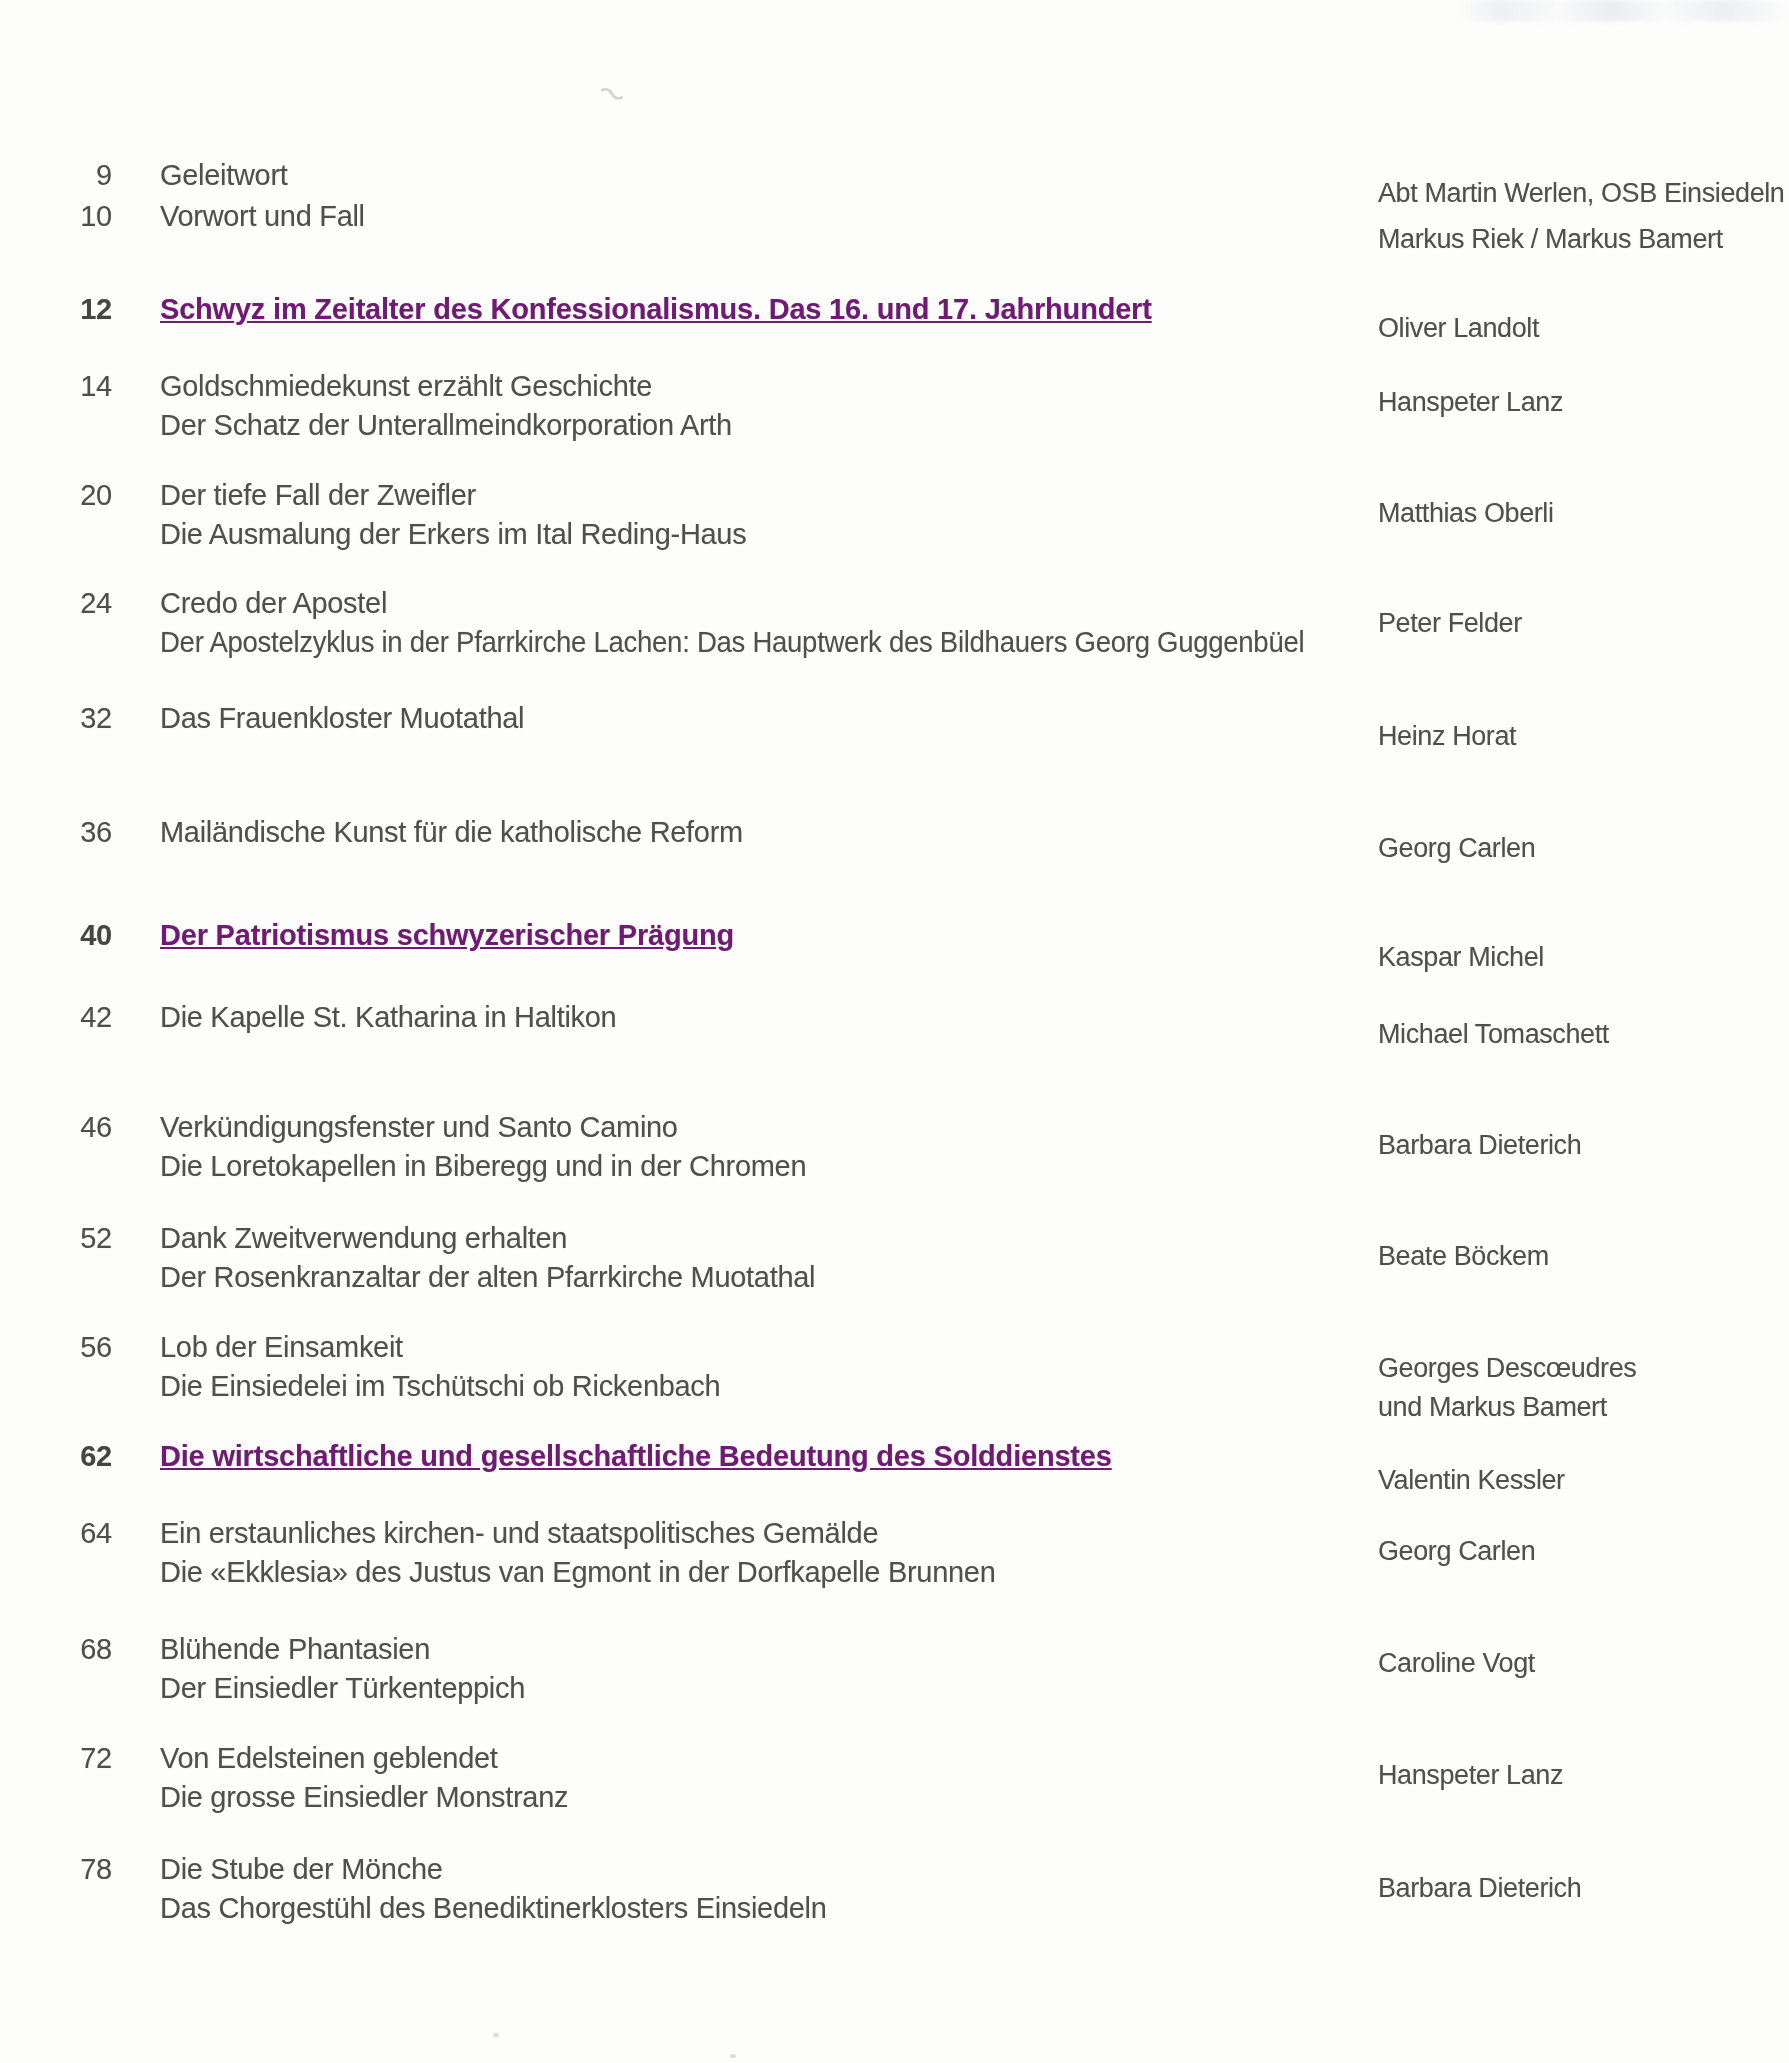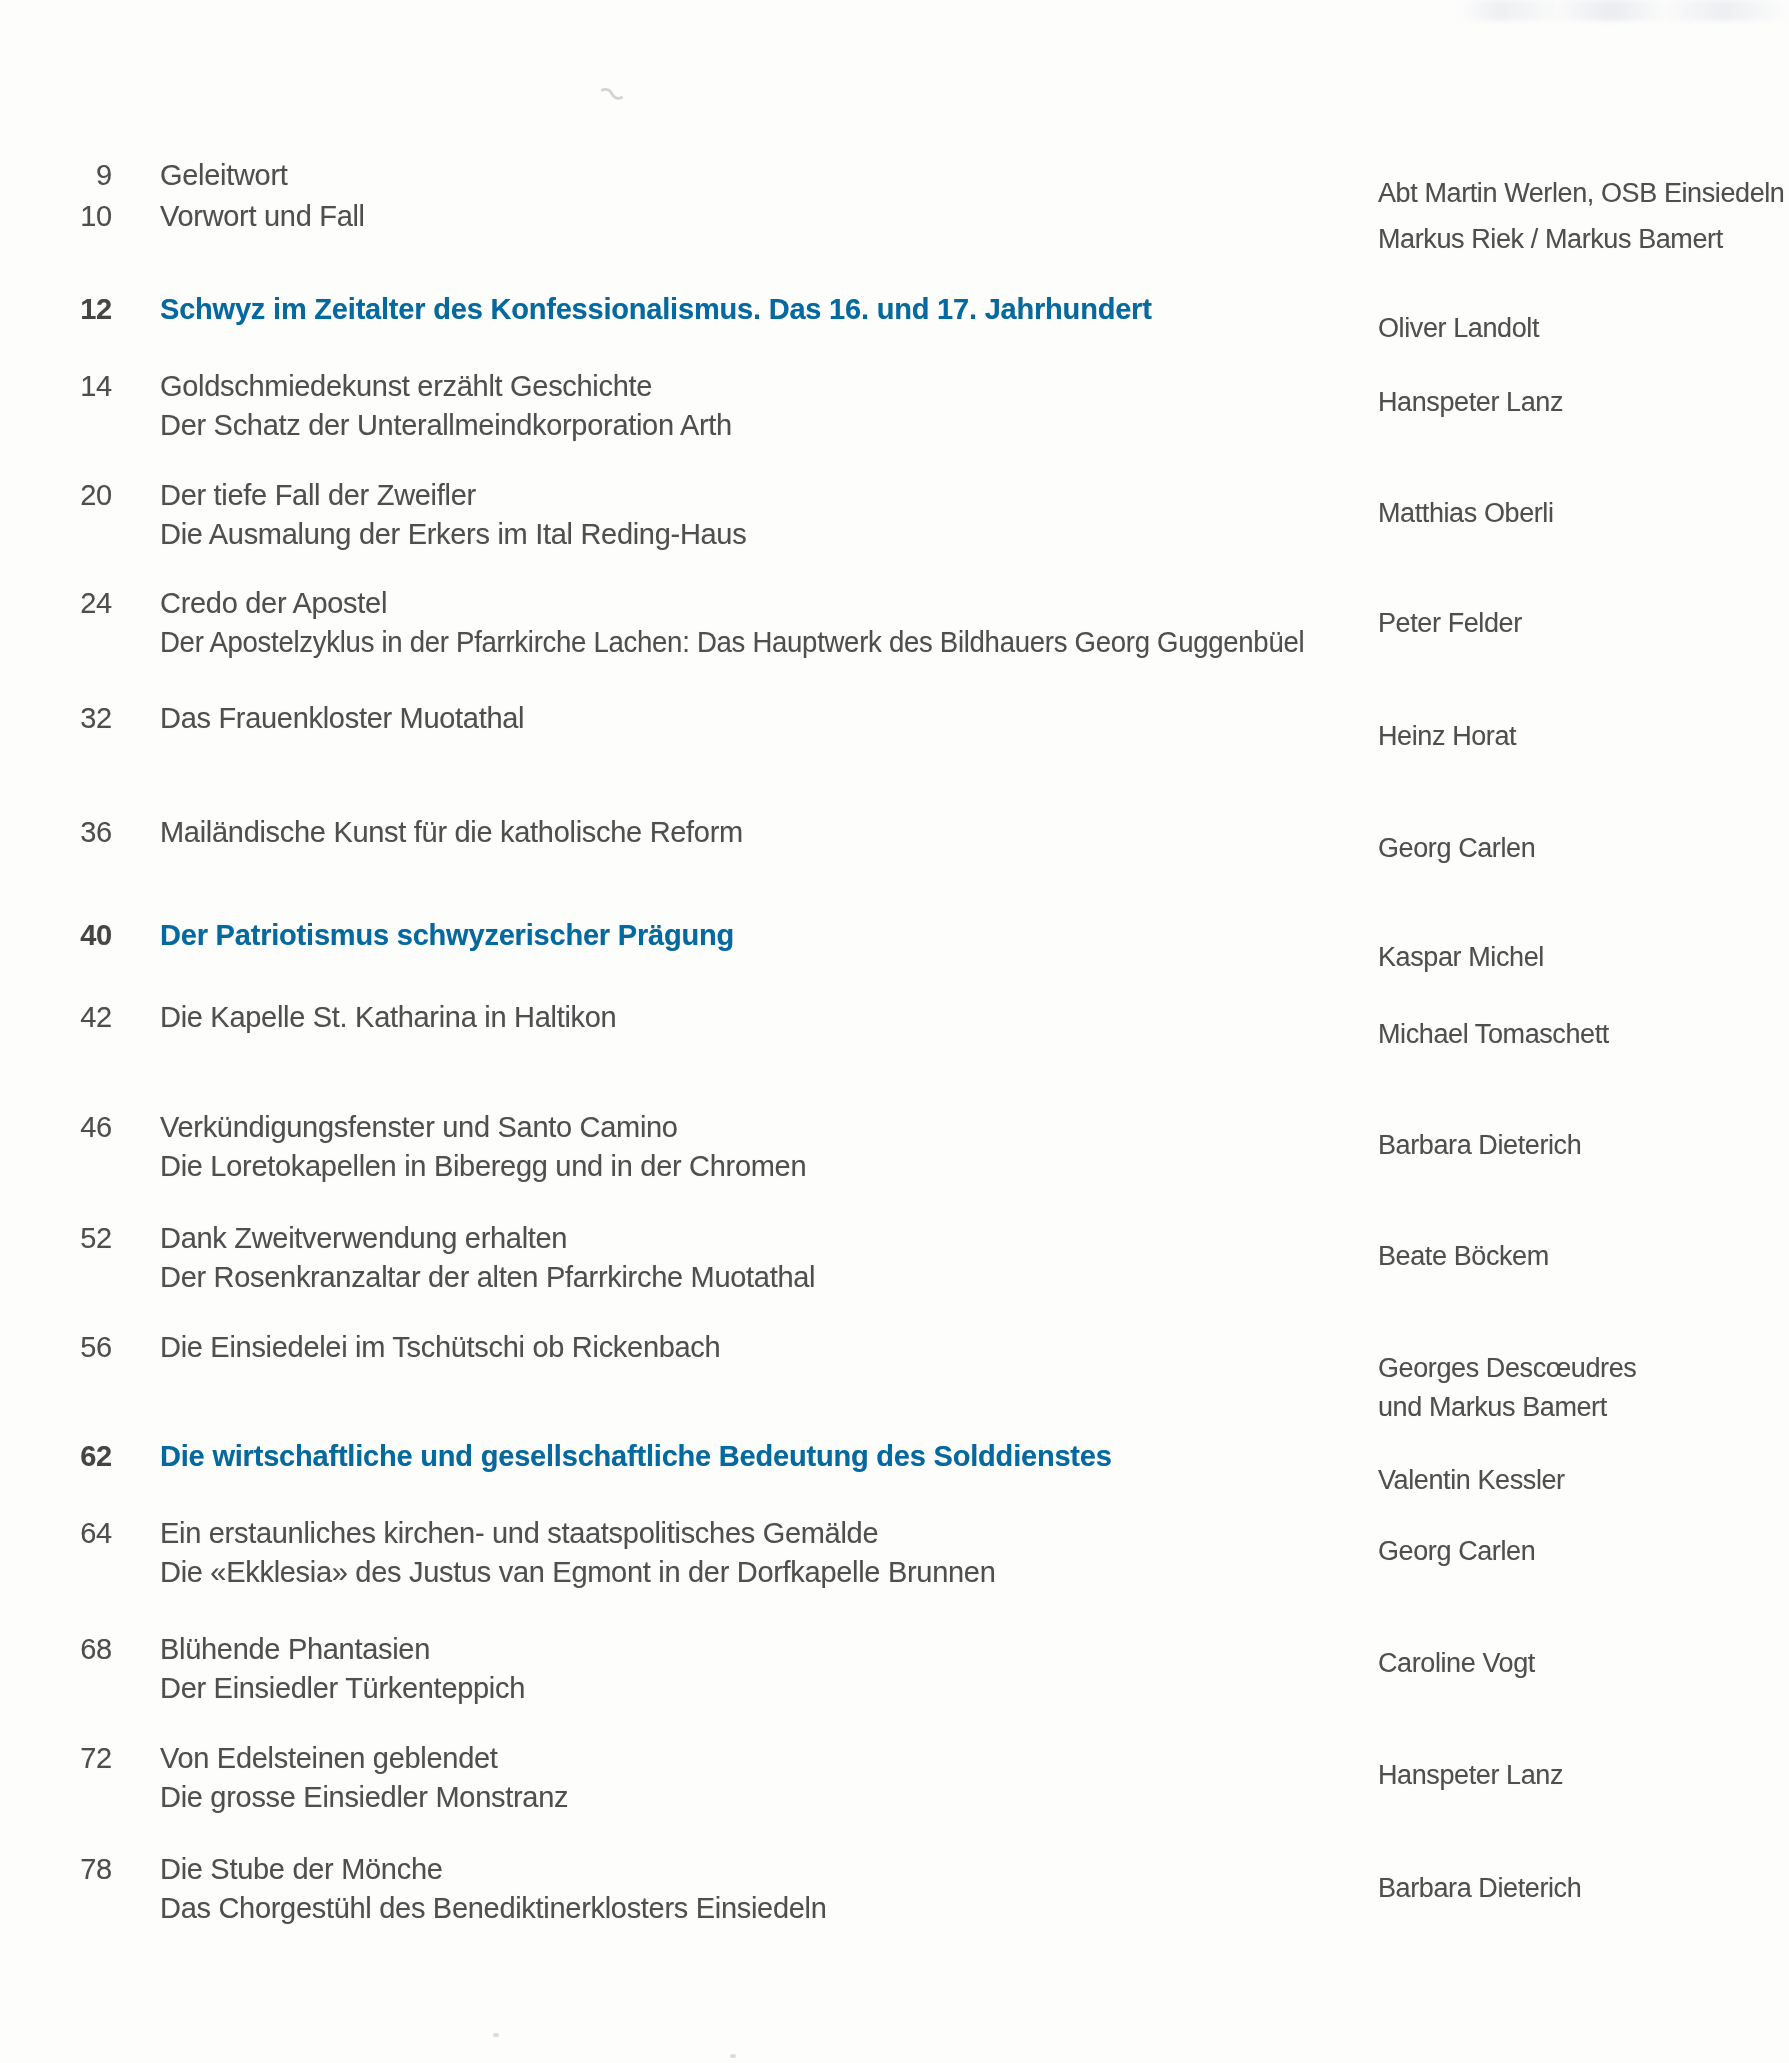--- a/index.html
+++ b/index.html
@@ -41,23 +41,24 @@
     font-size: 29px;
     line-height: 39px;
     letter-spacing: -0.3px;
     white-space: nowrap;
     color: #4f4f4f;
     text-shadow: 0 0 0.8px rgba(90,90,90,0.30);
   }
   .subtitle:empty { display: none; }
   .entry.bold .title {
     font-weight: 700;
-    color: #0369a1;
+    color: #701a75;
     letter-spacing: -0.2px;
     text-shadow: 0 0 0.8px rgba(70,70,70,0.35);
+    text-decoration: underline;
   }
   .entry.bold .num {
     font-weight: 700;
     color: #454545;
   }
   .squeeze {
     transform: scaleX(0.95);
     transform-origin: left center;
   }
   .author {
@@ -237,20 +238,21 @@
       <div class="subtitle">Der Rosenkranzaltar der alten Pfarrkirche Muotathal</div>
     </div>
   </div>
   <div class="author" style="top:1237px;">
     <div>Beate Böckem</div>
   </div>
 
   <div class="entry" style="top:1328px;">
     <span class="num">56</span>
     <div class="titles">
+      <div class="title">Lob der Einsamkeit</div>
       <div class="subtitle">Die Einsiedelei im Tschütschi ob Rickenbach</div>
     </div>
   </div>
   <div class="author" style="top:1349px;">
     <div>Georges Descœudres</div>
       <div>und Markus Bamert</div>
   </div>
 
   <div class="entry bold" style="top:1437px;">
     <span class="num">62</span>

